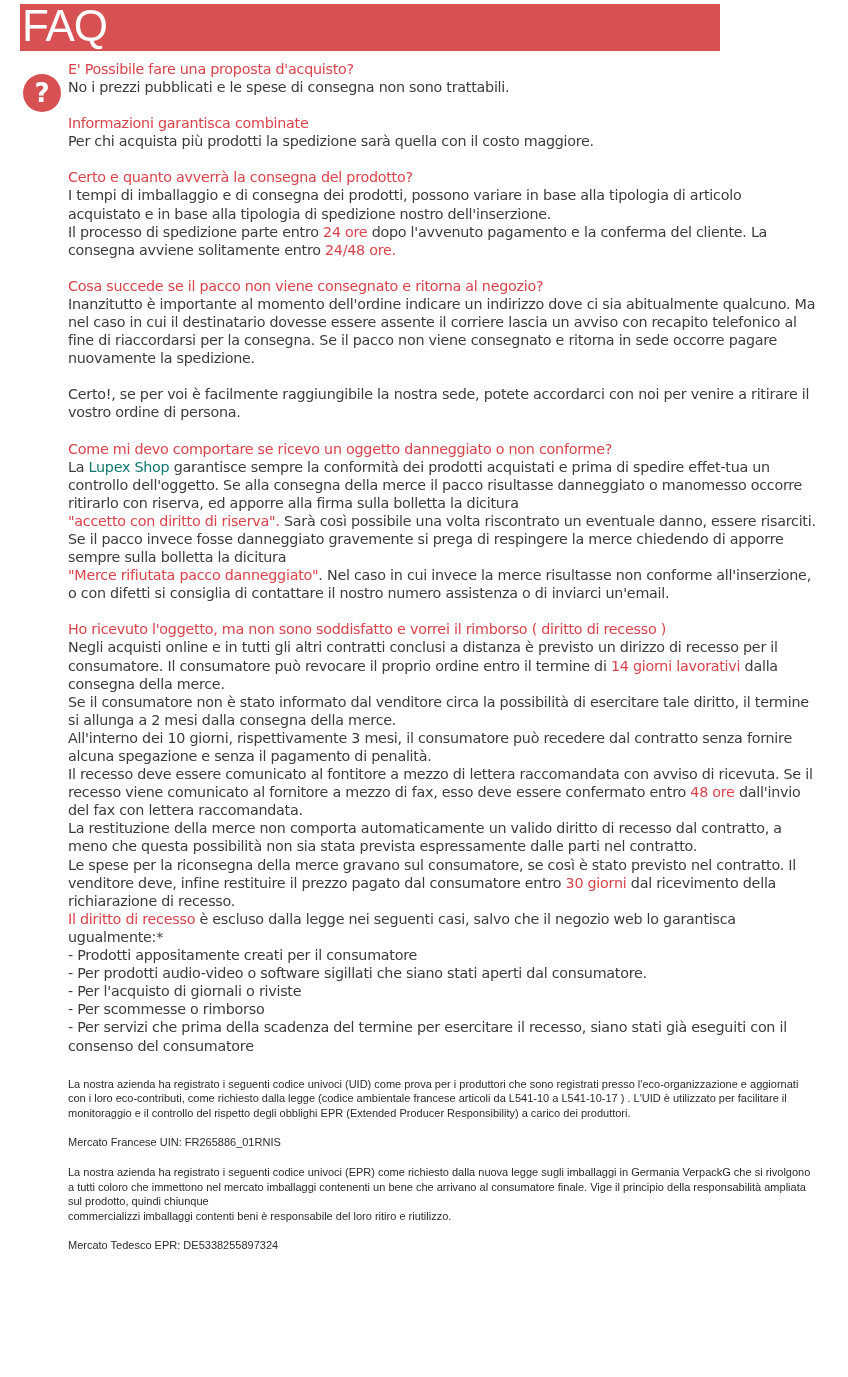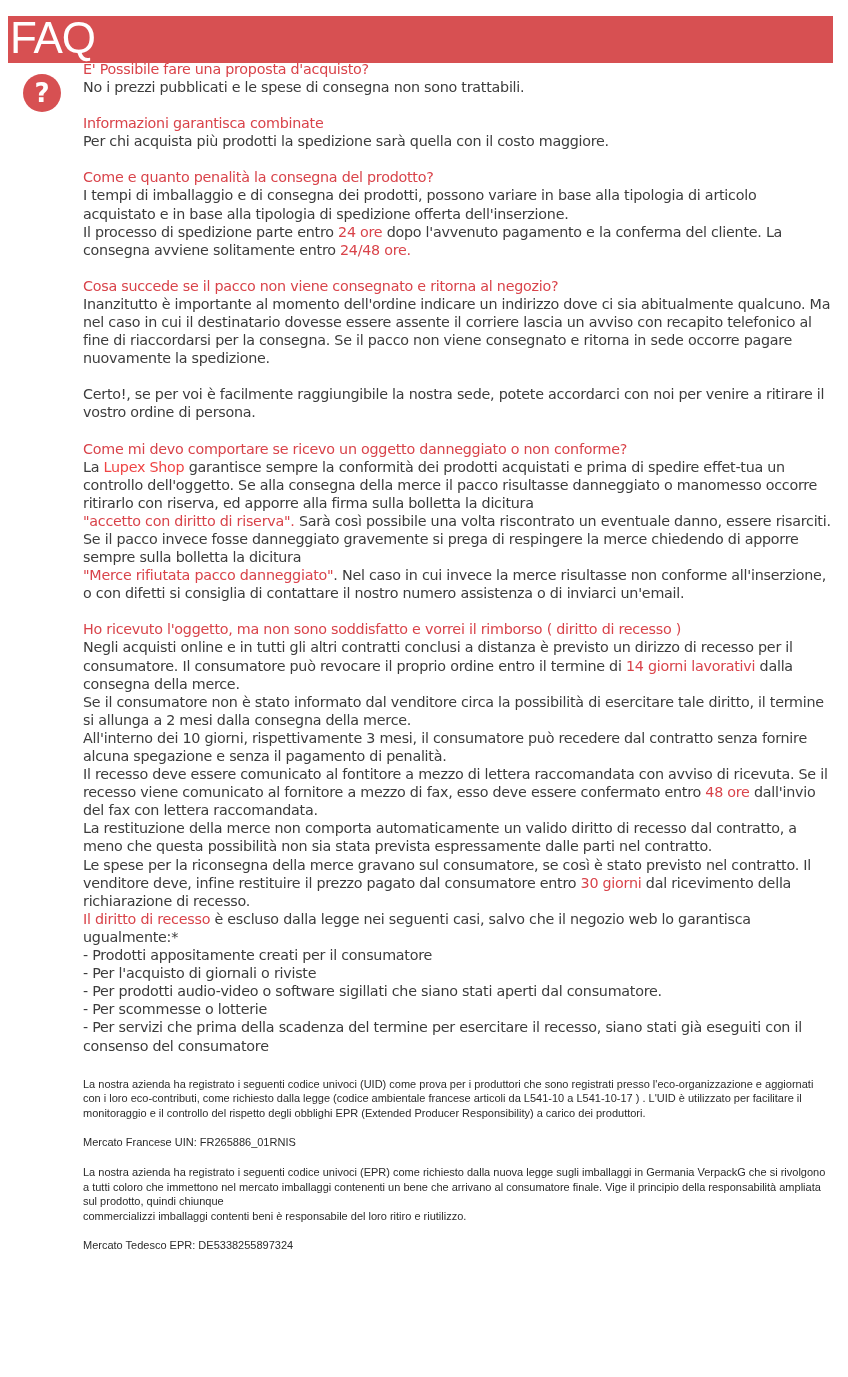--- a/index.html
+++ b/index.html
@@ -1,25 +1,25 @@
 <!DOCTYPE html>
 <html><head>
 <meta charset="utf-8">
 <style>
   html, body { margin: 0; padding: 0; background: #ffffff; }
   body { width: 848px; height: 1377px; position: relative; overflow: hidden; font-family: "DejaVu Sans", sans-serif; }
-  .faq-bar { position: absolute; left: 8px; top: 4px; width: 825px; height: 47px; background: #d75052; margin-top: 12px; }
+  .faq-bar { position: absolute; left: 20px; top: 4px; width: 700px; height: 47px; background: #d75052; }
   .faq-title { position: absolute; left: 2px; top: -4px; color: #ffffff; font-family: "Liberation Sans", sans-serif; font-size: 44px; line-height: 52px; letter-spacing: -1px; font-weight: normal; }
   .q-icon { position: absolute; left: 23px; top: 74px; width: 38px; height: 38px; border-radius: 50%; background: #d75052; color: #fff; font-family: "DejaVu Sans", sans-serif; font-weight: bold; font-size: 26px; line-height: 38px; text-align: center; }
-  .content { position: absolute; left: 83px; top: 60px; width: 750px; font-family: "DejaVu Sans", sans-serif; font-size: 14.3px; line-height: 18.1px; color: #3c3c3c; letter-spacing: -0.25px; }
+  .content { position: absolute; left: 68px; top: 60px; width: 750px; font-family: "DejaVu Sans", sans-serif; font-size: 14.3px; line-height: 18.1px; color: #3c3c3c; letter-spacing: -0.25px; }
   .faq-item { margin-bottom: 18px; }
   .q { color: #d9434a; display: block; }
   .a { display: block; }
   .hl { color: #d9434a; }
-  .brand { color: #ef4444; }
+  .brand { color: #0f766e; }
   .legal { font-family: "Liberation Sans", sans-serif; font-size: 11px; line-height: 14.6px; color: #2b2b2b; letter-spacing: 0px; }
   .legal p { margin: 0 0 15px 0; }
   .legal .code { font-weight: normal; }
   .block { display: block; }
 </style>
 </head>
 <body>
 
 <div class="faq-bar">
   <div class="faq-title">FAQ</div>
@@ -33,23 +33,23 @@
     <span class="q">E' Possibile fare una proposta d'acquisto?</span>
     <span class="a">No i prezzi pubblicati e le spese di consegna non sono trattabili.</span>
   </div>
 
   <div class="faq-item">
     <span class="q">Informazioni garantisca combinate</span>
     <span class="a">Per chi acquista più prodotti la spedizione sarà quella con il costo maggiore.</span>
   </div>
 
   <div class="faq-item">
-    <span class="q">Come e quanto penalità la consegna del prodotto?</span>
+    <span class="q">Certo e quanto avverrà la consegna del prodotto?</span>
     <span class="a">
-      <span class="block">I tempi di imballaggio e di consegna dei prodotti, possono variare in base alla tipologia di articolo acquistato e in base alla tipologia di spedizione offerta dell'inserzione.</span>
+      <span class="block">I tempi di imballaggio e di consegna dei prodotti, possono variare in base alla tipologia di articolo acquistato e in base alla tipologia di spedizione nostro dell'inserzione.</span>
       <span>Il processo di spedizione parte entro </span><span class="hl">24 ore</span><span> dopo l'avvenuto pagamento e la conferma del cliente. La consegna avviene solitamente entro </span><span class="hl">24/48 ore.</span>
     </span>
   </div>
 
   <div class="faq-item">
     <span class="q">Cosa succede se il pacco non viene consegnato e ritorna al negozio?</span>
     <span class="a">Inanzitutto è importante al momento dell'ordine indicare un indirizzo dove ci sia abitualmente qualcuno. Ma nel caso in cui il destinatario dovesse essere assente il corriere lascia un avviso con recapito telefonico al fine di riaccordarsi per la consegna. Se il pacco non viene consegnato e ritorna in sede occorre pagare nuovamente la spedizione.</span>
   </div>
 
   <div class="faq-item">
@@ -67,23 +67,23 @@
     <span class="q">Ho ricevuto l'oggetto, ma non sono soddisfatto e vorrei il rimborso ( diritto di recesso )</span>
     <span class="a">
       <span>Negli acquisti online e in tutti gli altri contratti conclusi a distanza è previsto un dirizzo di recesso per il consumatore. Il consumatore può revocare il proprio ordine entro il termine di </span><span class="hl">14 giorni lavorativi</span><span> dalla consegna della merce.</span>
       <span class="block">Se il consumatore non è stato informato dal venditore circa la possibilità di esercitare tale diritto, il termine si allunga a 2 mesi dalla consegna della merce.</span>
       <span class="block">All'interno dei 10 giorni, rispettivamente 3 mesi, il consumatore può recedere dal contratto senza fornire alcuna spegazione e senza il pagamento di penalità.</span>
       <span>Il recesso deve essere comunicato al fontitore a mezzo di lettera raccomandata con avviso di ricevuta. Se il recesso viene comunicato al fornitore a mezzo di fax, esso deve essere confermato entro </span><span class="hl">48 ore</span><span> dall'invio del fax con lettera raccomandata.</span>
       <span class="block">La restituzione della merce non comporta automaticamente un valido diritto di recesso dal contratto, a meno che questa possibilità non sia stata prevista espressamente dalle parti nel contratto.</span>
       <span>Le spese per la riconsegna della merce gravano sul consumatore, se così è stato previsto nel contratto. Il venditore deve, infine restituire il prezzo pagato dal consumatore entro </span><span class="hl">30 giorni</span><span> dal ricevimento della richiarazione di recesso.</span><br>
       <span class="hl">Il diritto di recesso</span><span> è escluso dalla legge nei seguenti casi, salvo che il negozio web lo garantisca ugualmente:*</span>
       <span class="block">- Prodotti appositamente creati per il consumatore</span>
+      <span class="block">- Per prodotti audio-video o software sigillati che siano stati aperti dal consumatore.</span>
       <span class="block">- Per l'acquisto di giornali o riviste</span>
-      <span class="block">- Per prodotti audio-video o software sigillati che siano stati aperti dal consumatore.</span>
-      <span class="block">- Per scommesse o lotterie</span>
+      <span class="block">- Per scommesse o rimborso</span>
       <span class="block">- Per servizi che prima della scadenza del termine per esercitare il recesso, siano stati già eseguiti con il consenso del consumatore</span>
     </span>
   </div>
 
   <div class="legal">
     <p>La   nostra azienda   ha registrato i seguenti codice univoci (UID) come prova per i produttori che sono registrati presso l'eco-organizzazione e aggiornati con i loro eco-contributi, come richiesto dalla legge (codice ambientale francese articoli da L541-10 a L541-10-17 ) . L'UID è utilizzato per facilitare il monitoraggio e il controllo del rispetto degli obblighi EPR (Extended Producer Responsibility) a carico dei produttori.</p>
     <p><span>Mercato Francese UIN: </span><span class="code">FR265886_01RNIS</span></p>
     <p>
         <span class="block">La   nostra azienda   ha registrato i seguenti codice univoci (EPR) come richiesto dalla nuova legge sugli imballaggi in Germania VerpackG che si rivolgono a tutti coloro che immettono nel mercato imballaggi contenenti un bene che arrivano al consumatore finale. Vige il principio della responsabilità ampliata sul prodotto, quindi chiunque</span>
         <span class="block">commercializzi imballaggi contenti beni è responsabile del loro ritiro e riutilizzo.</span>

